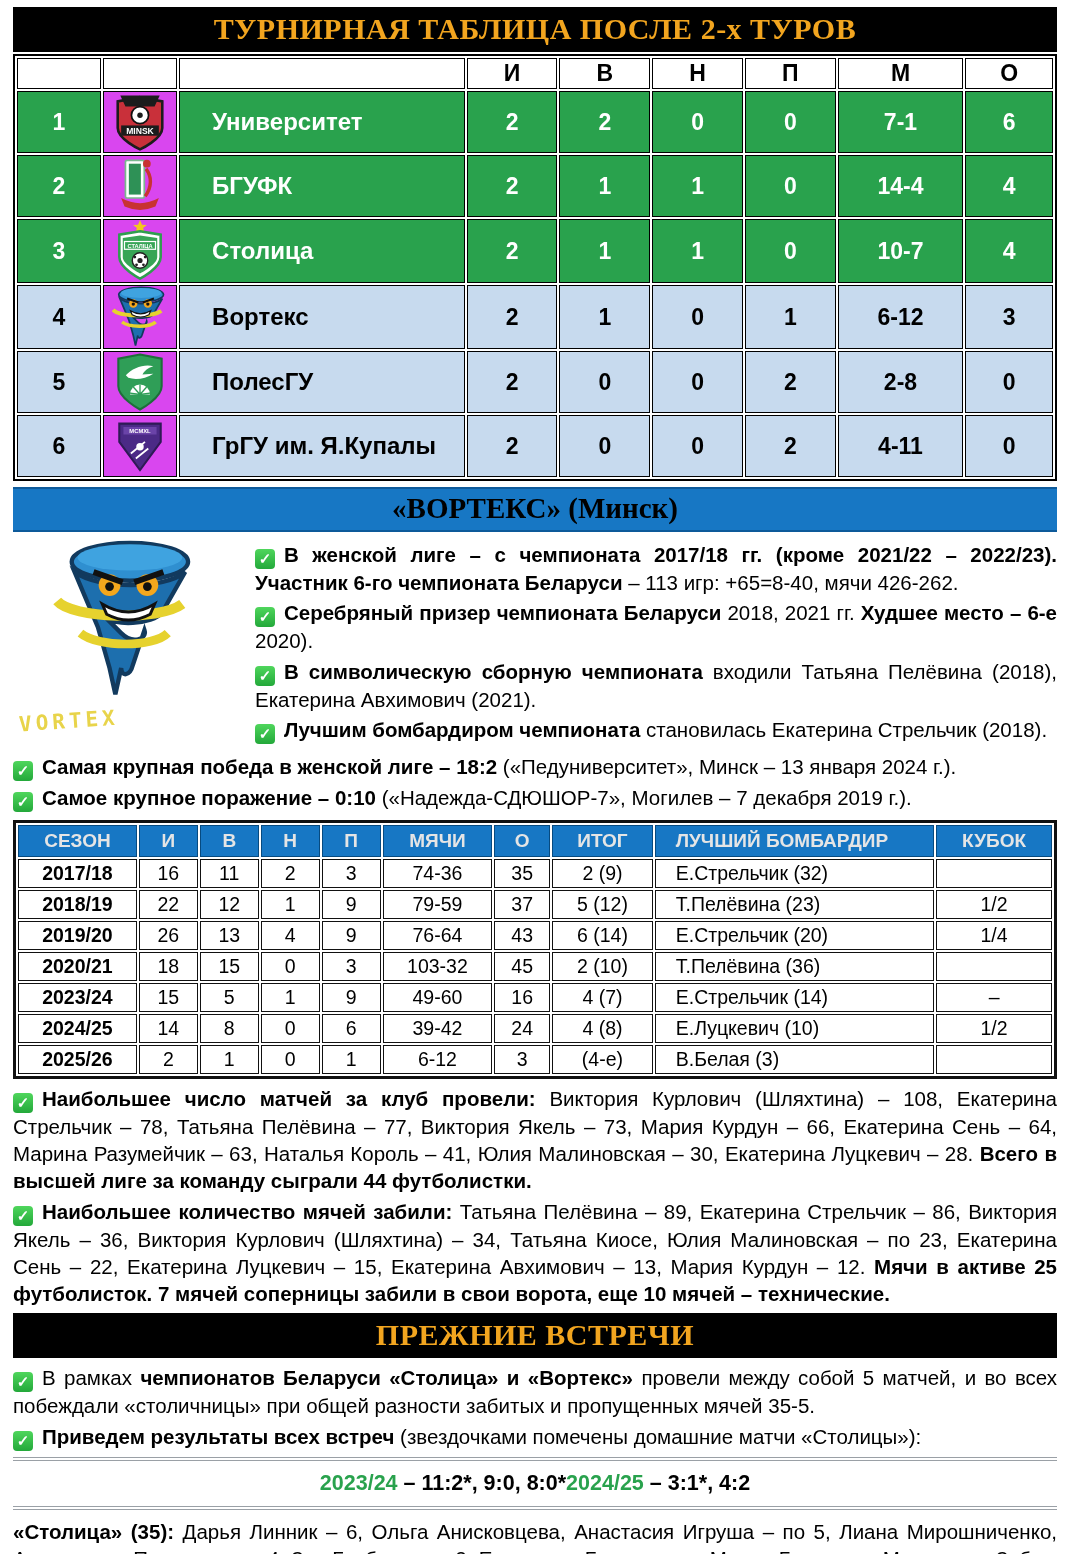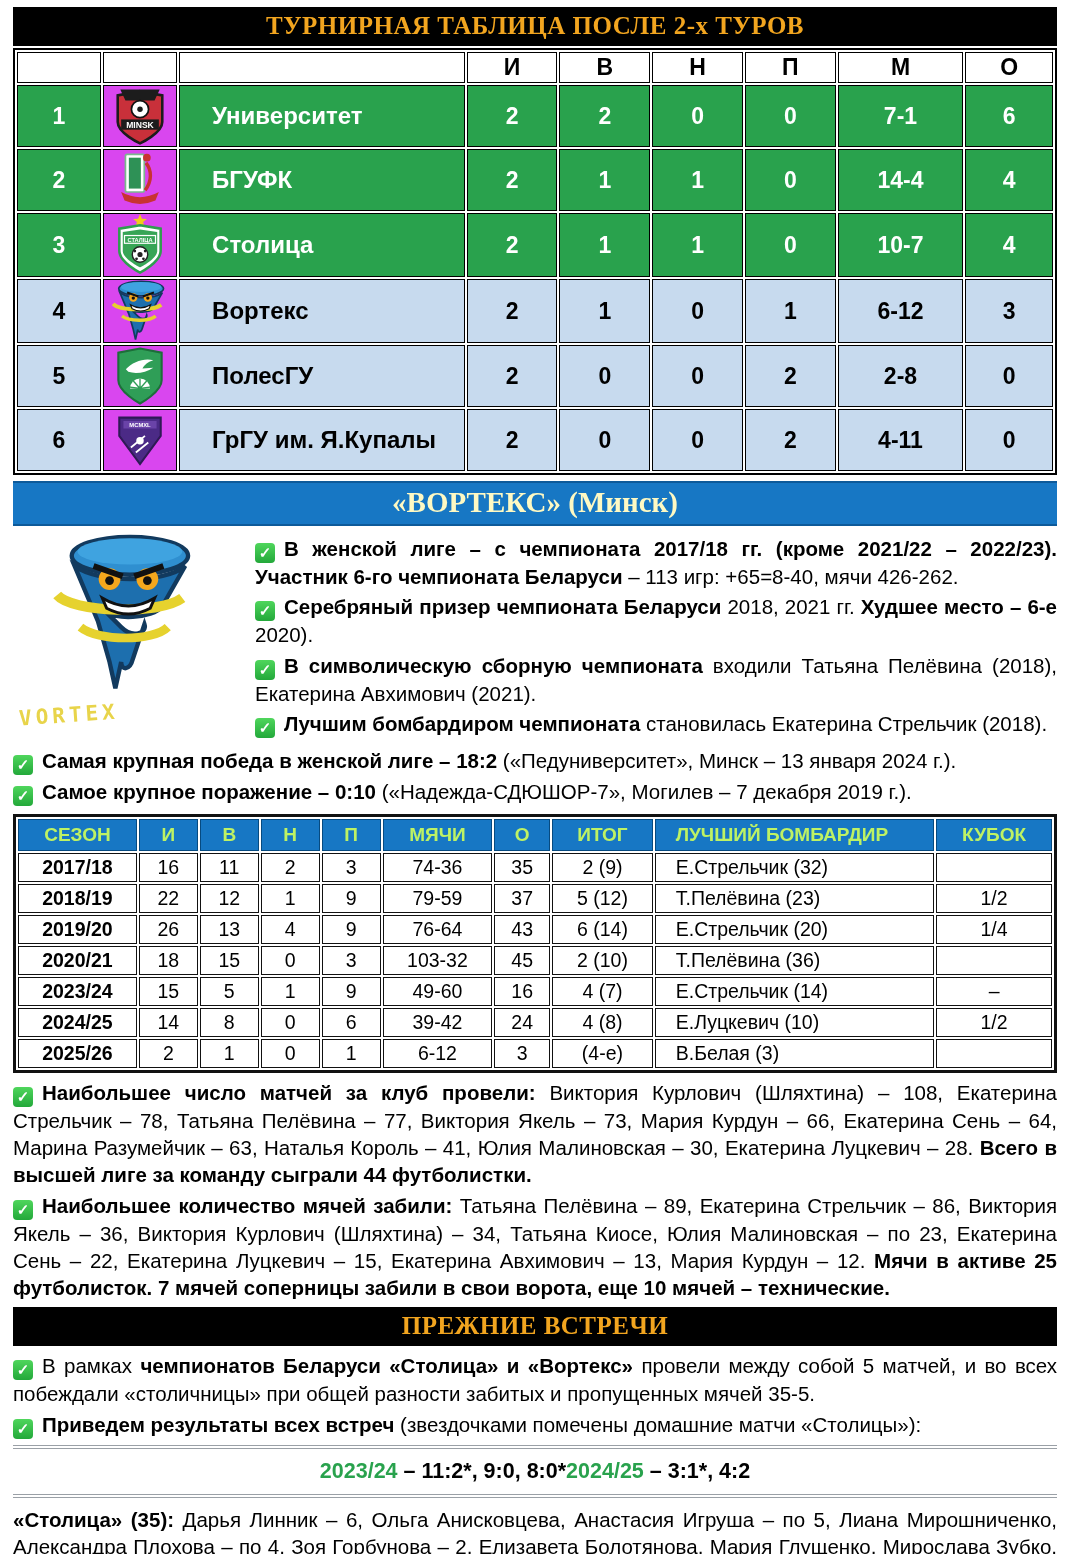--- a/index.html
+++ b/index.html
@@ -2,22 +2,22 @@
 <html style="--gold: #F2A51F; --green-row: #29A24D; --blue-row: #C7DAEE; --bar-blue: #1777C4; --check-green: #23A83A; --season-green: #29A24D;"><head>
 <meta charset="utf-8">
 <style>
   * { box-sizing: border-box; }
   html, body { margin: 0; padding: 0; background: #fff; }
   body { font-family: "Liberation Sans", sans-serif; color: #000; width: 1070px; }
   .page { width: 1070px; padding: 7px 13px 10px 13px; }
 
   
   .bar { text-align: center; font-family: "Liberation Serif", serif; font-weight: bold; }
-  .black-bar { background: #000; color: var(--gold); font-size: 25px; padding: 5px 0 6px; letter-spacing: .5px; }
-  .blue-bar  { background: var(--bar-blue); color: #fef9c3; font-size: 29px; padding: 3px 0 5px;
+  .black-bar { background: #000; color: var(--gold); font-size: 30px; padding: 5px 0 6px; letter-spacing: .5px; }
+  .blue-bar  { background: var(--bar-blue); color: #000000; font-size: 29px; padding: 3px 0 5px;
                border-top: 2px solid #0d5a9a; border-bottom: 2px solid #0d5a9a; margin: 6px 0 6px; }
 
   
   table.standings { width: 100%; border-collapse: separate; border-spacing: 2px;
                     background: #fff; border: 2px solid #000; margin-top: 2px; }
   table.standings th, table.standings td { border: 1.5px solid #000; text-align: center; }
   table.standings thead th { height: 30px; font-size: 23px; font-weight: bold; background: #fff; }
   table.standings tbody td { height: 62px; font-size: 23px; font-weight: bold; }
   tr.z-green td { background: var(--green-row); color: #fff; }
   tr.z-blue  td { background: var(--blue-row); color: #000; }
@@ -37,21 +37,21 @@
          background: linear-gradient(180deg, #4fd65c, var(--check-green));
          color: #fff; font-weight: bold; font-size: 15px; line-height: 20px; text-align: center;
          margin-right: 9px; vertical-align: -2px; }
   .seg-b { font-weight: bold; }
   .seg-r { font-weight: normal; }
   .seg-g { font-weight: bold; color: var(--season-green); }
 
   
   table.seasons { width: 100%; border-collapse: separate; border-spacing: 2px;
                   border: 3px solid #111; background: #fff; margin: 8px 0 6px; }
-  table.seasons th { background: var(--bar-blue); color: #bef264; border: 1px solid #064a80;
+  table.seasons th { background: var(--bar-blue); color: #e5e5e5; border: 1px solid #064a80;
                      font-size: 19px; padding: 4px 2px; }
   table.seasons td { border: 1.5px solid #111; font-size: 19.5px; padding: 2px 4px; text-align: center; height: 26px; }
   table.seasons td.c-season { font-weight: bold; }
   table.seasons th.c-scorer, table.seasons td.c-scorer { text-align: left; padding-left: 20px; margin-top: 41px; }
 
   
   .results-strip { border-top: 4px double #9aa0a6; border-bottom: 4px double #9aa0a6;
                    display: flex; justify-content: center; 
                    padding: 10px 0; margin: 6px 0 8px; font-size: 21.5px; font-weight: bold; }
 

